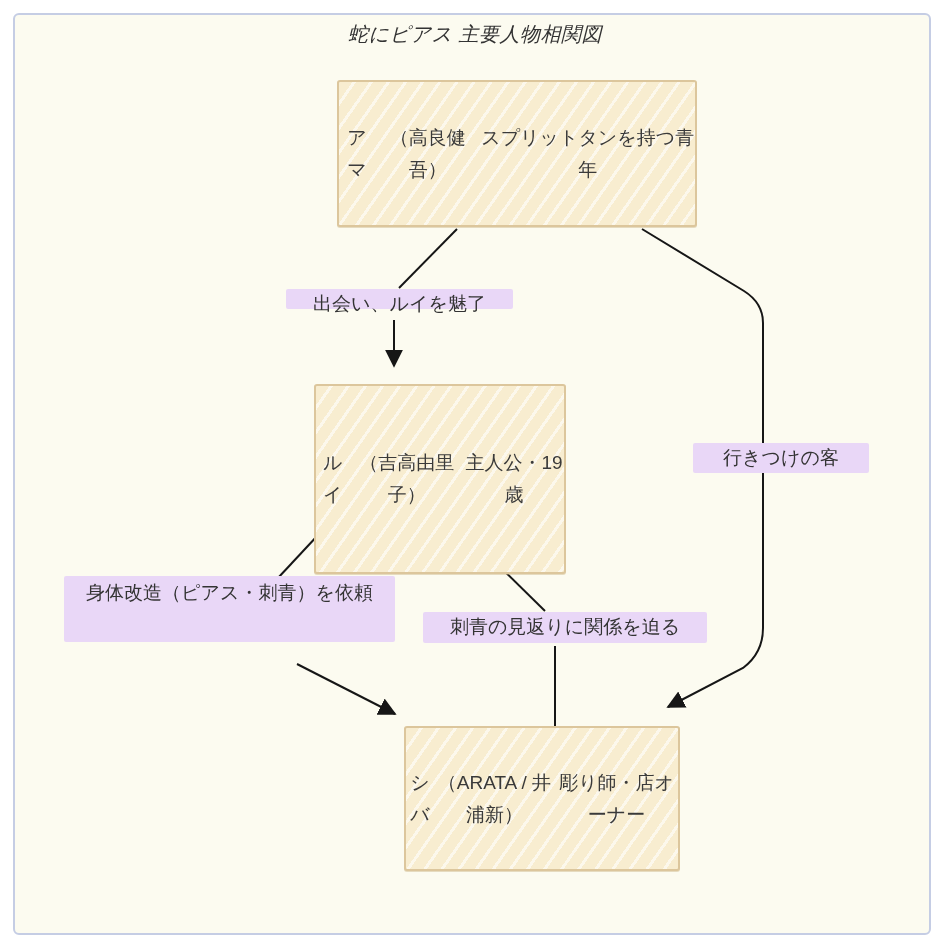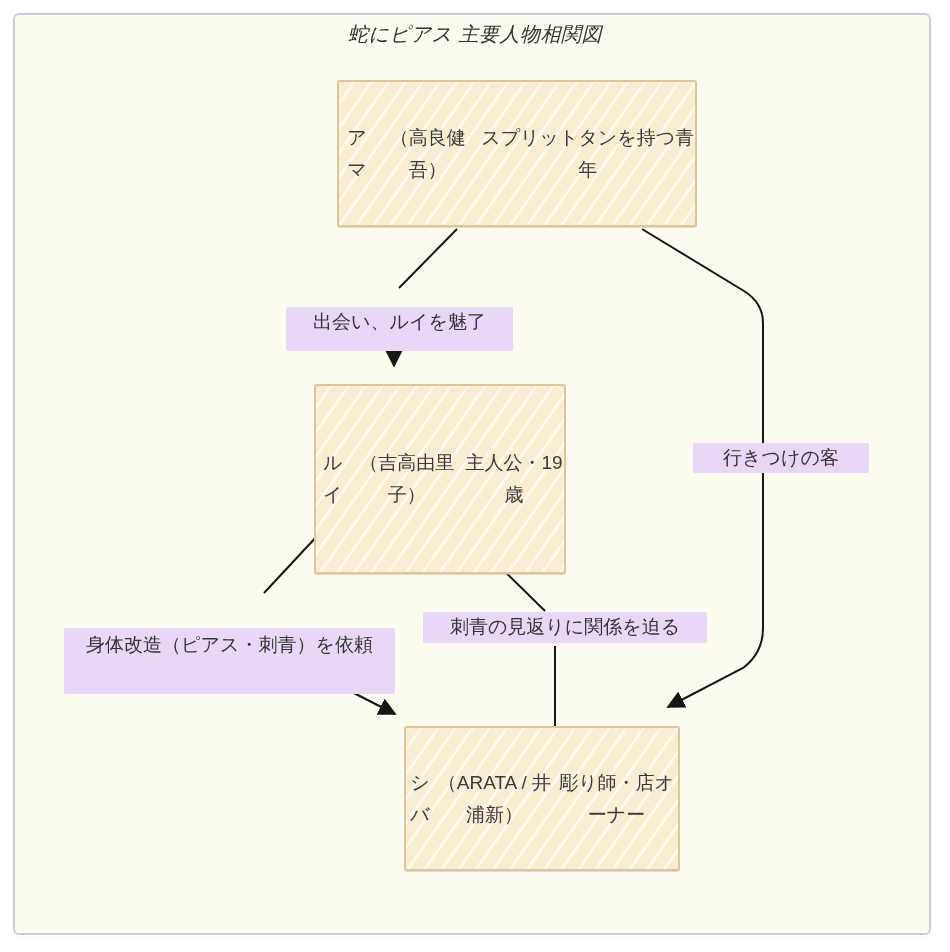--- a/index.html
+++ b/index.html
@@ -78,23 +78,23 @@
     position: absolute;
     background: #e9d7f7;
     color: #333333;
     font-size: 19px;
     line-height: 30px;
     text-align: center;
     border-radius: 2px;
     z-index: 3;
     box-sizing: border-box;
   }
-  .edge-label-1 { left: 286px; top: 307px; width: 227px; height: 44px; }
+  .edge-label-1 { left: 286px; top: 289px; width: 227px; height: 20px; }
   .edge-label-2 { left: 693px; top: 443px; width: 176px; height: 30px; }
-  .edge-label-3 { left: 64px;  top: 628px; width: 331px; height: 66px; line-height: 33px; padding-top: 0; }
+  .edge-label-3 { left: 64px;  top: 576px; width: 331px; height: 66px; line-height: 33px; padding-top: 0; }
   .edge-label-4 { left: 423px; top: 612px; width: 284px; height: 31px; }
 </style>
 </head>
 <body>
 
 <div class="stage">
   <div class="frame"></div>
 
   <div class="diagram-title">蛇にピアス 主要人物相関図</div>
 

